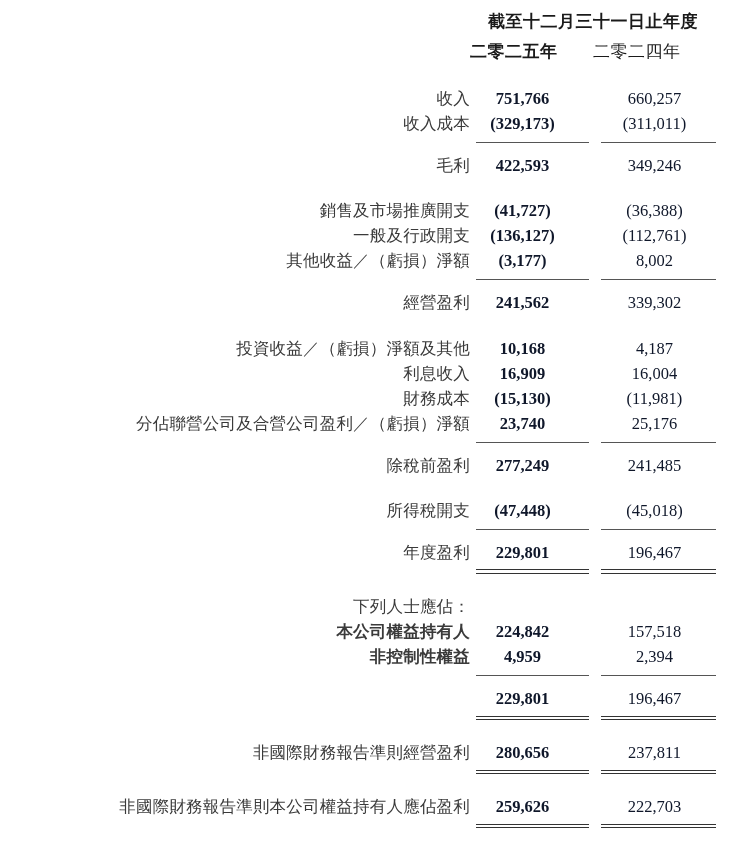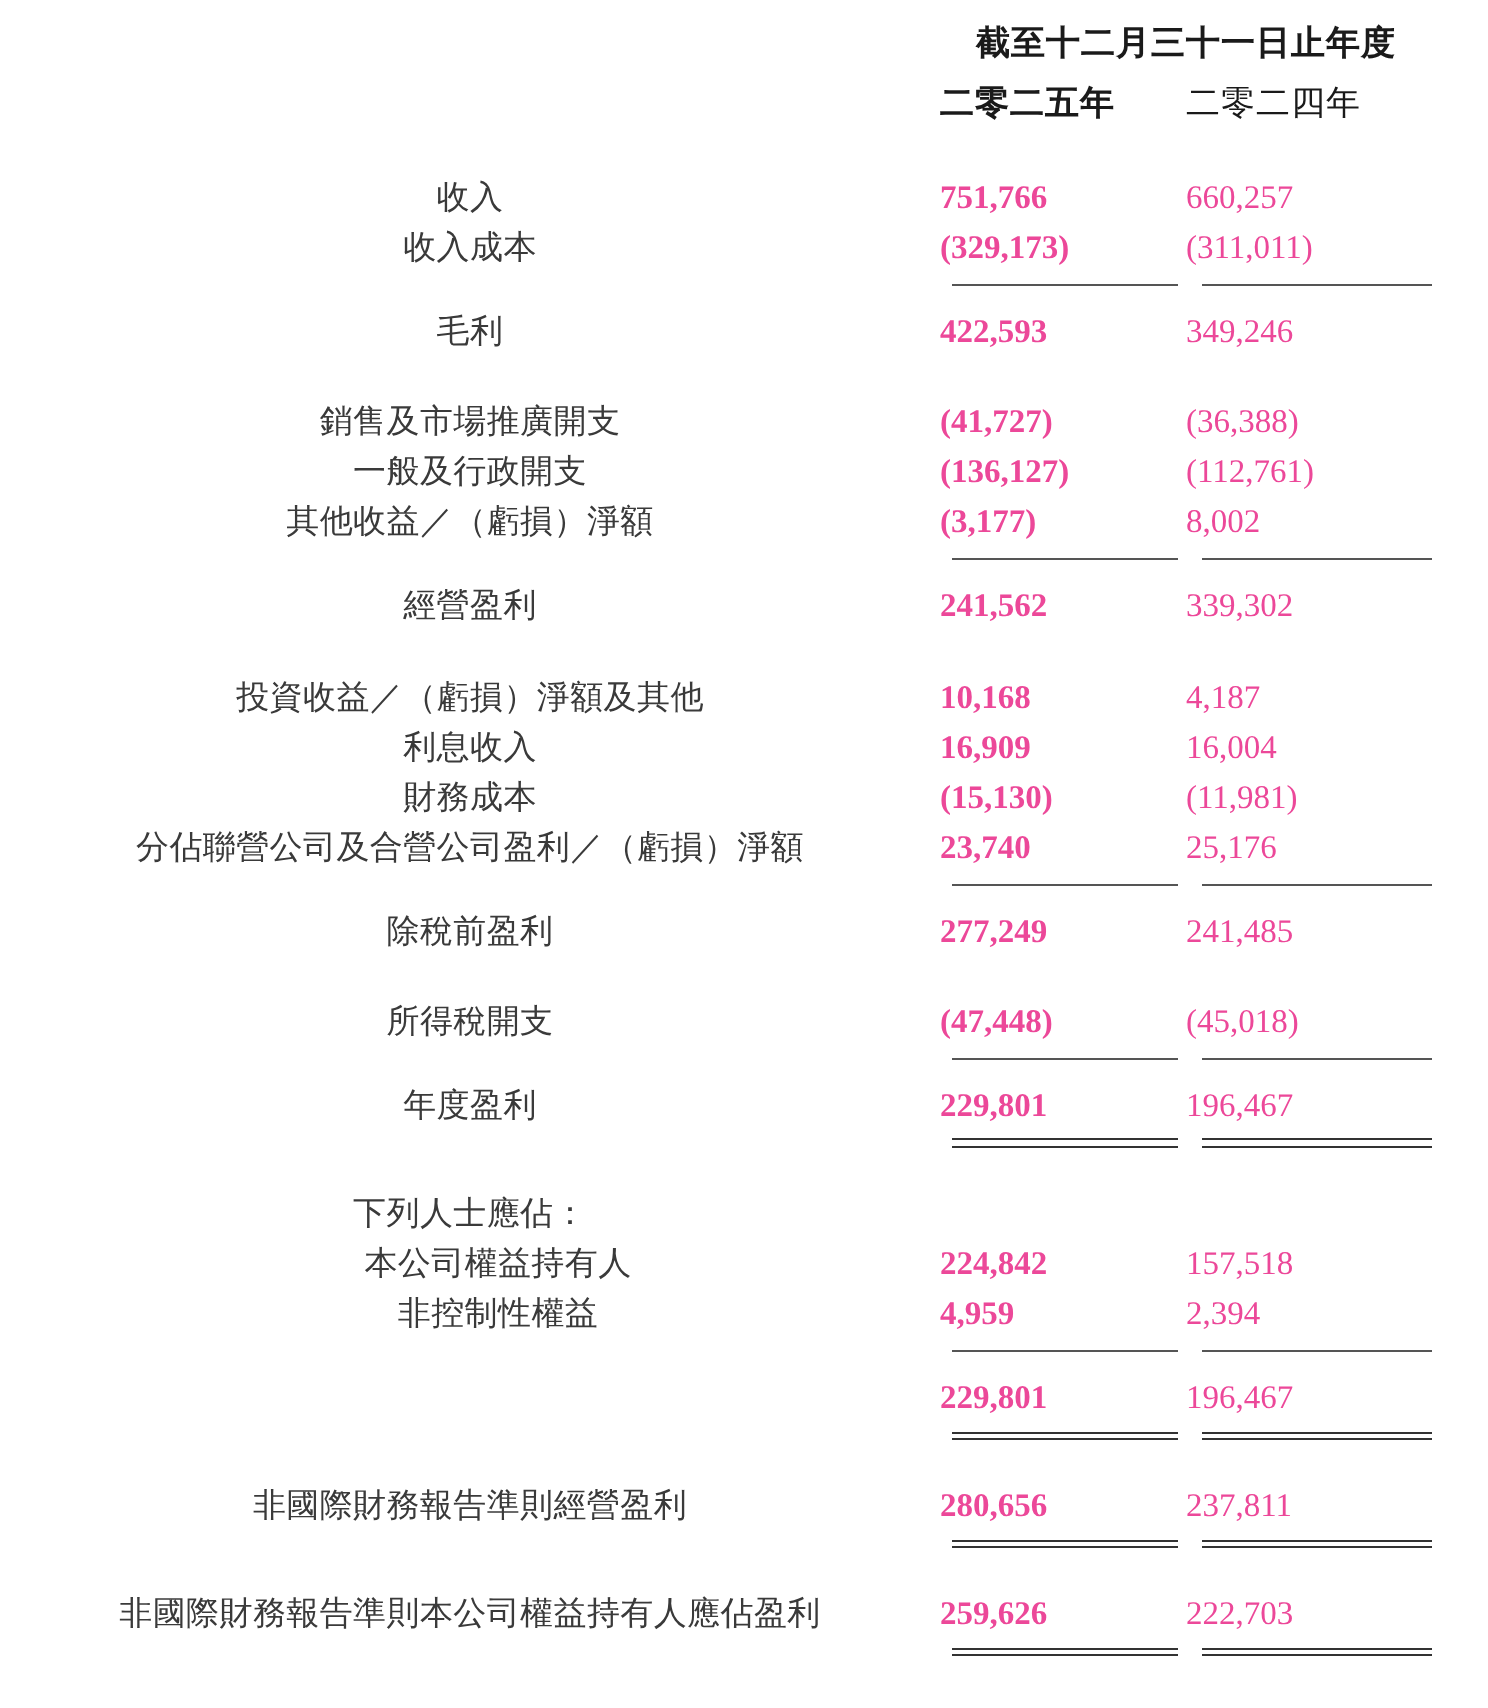--- a/index.html
+++ b/index.html
@@ -62,31 +62,31 @@
 
   
   tr.row td {
     font-size: 16.5px;
     line-height: 1.52;
     padding: 0;
     vertical-align: bottom;
     height: 25px;
   }
   td.label {
-    text-align: center;
+    text-align: right;
     color: #3a3a3a;
     letter-spacing: 0.2px;
     padding-left: 18px;
     margin-top: 10px;
   }
-  td.label.indent { padding-left: 28px; }
+  td.label.indent { padding-left: 28px; font-weight: bold; }
 
   td.num {
-    text-align: left;
-    color: #ec4899;
+    text-align: center;
+    color: #0f172a;
     font-family: "Liberation Serif", "DejaVu Serif", serif;
     font-variant-numeric: lining-nums;
     white-space: nowrap;
   }
   td.num.y1 { font-weight: 700; padding-right: 18px; }
   td.num.y2 { font-weight: 400; padding-right: 0px; }
 
   
   
   tr.rule td { padding: 0; height: 9px; }

